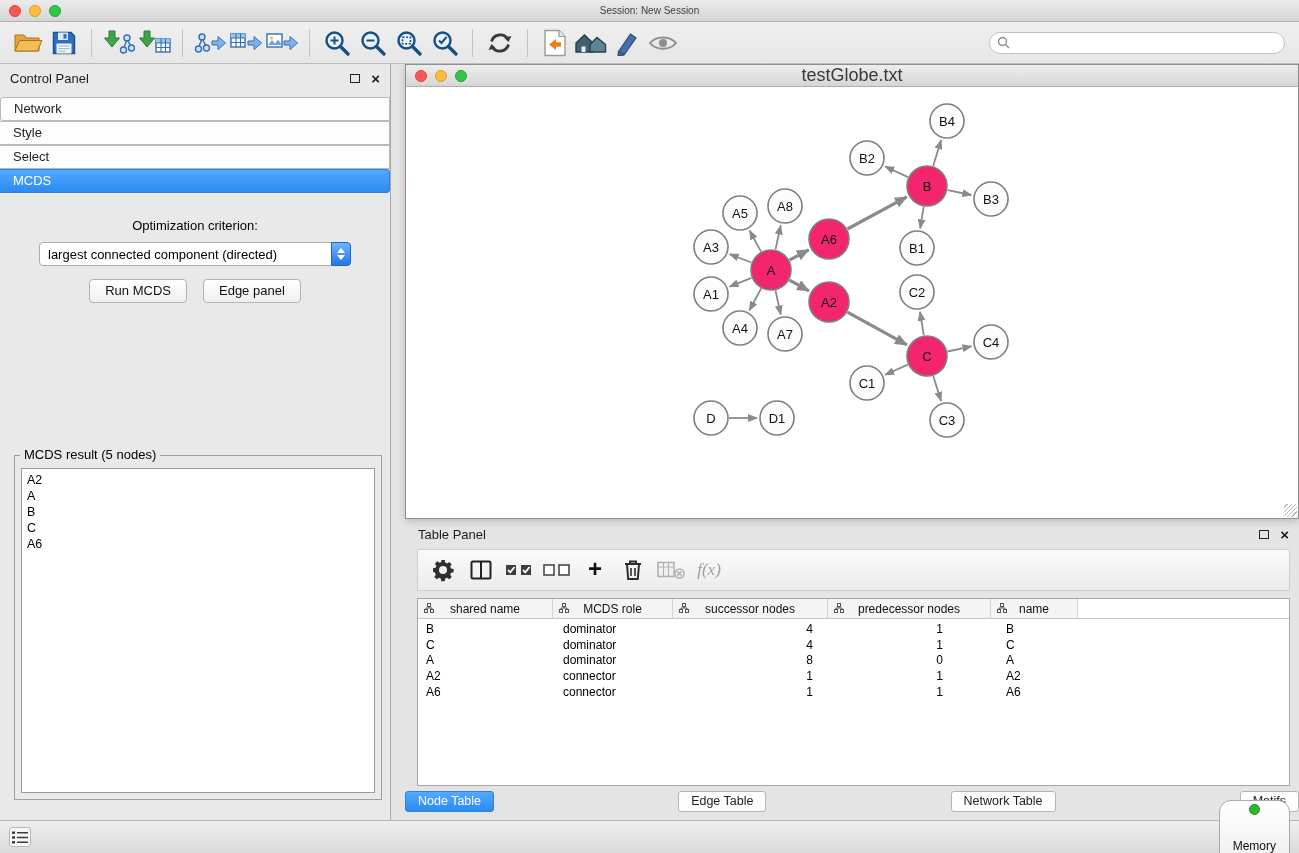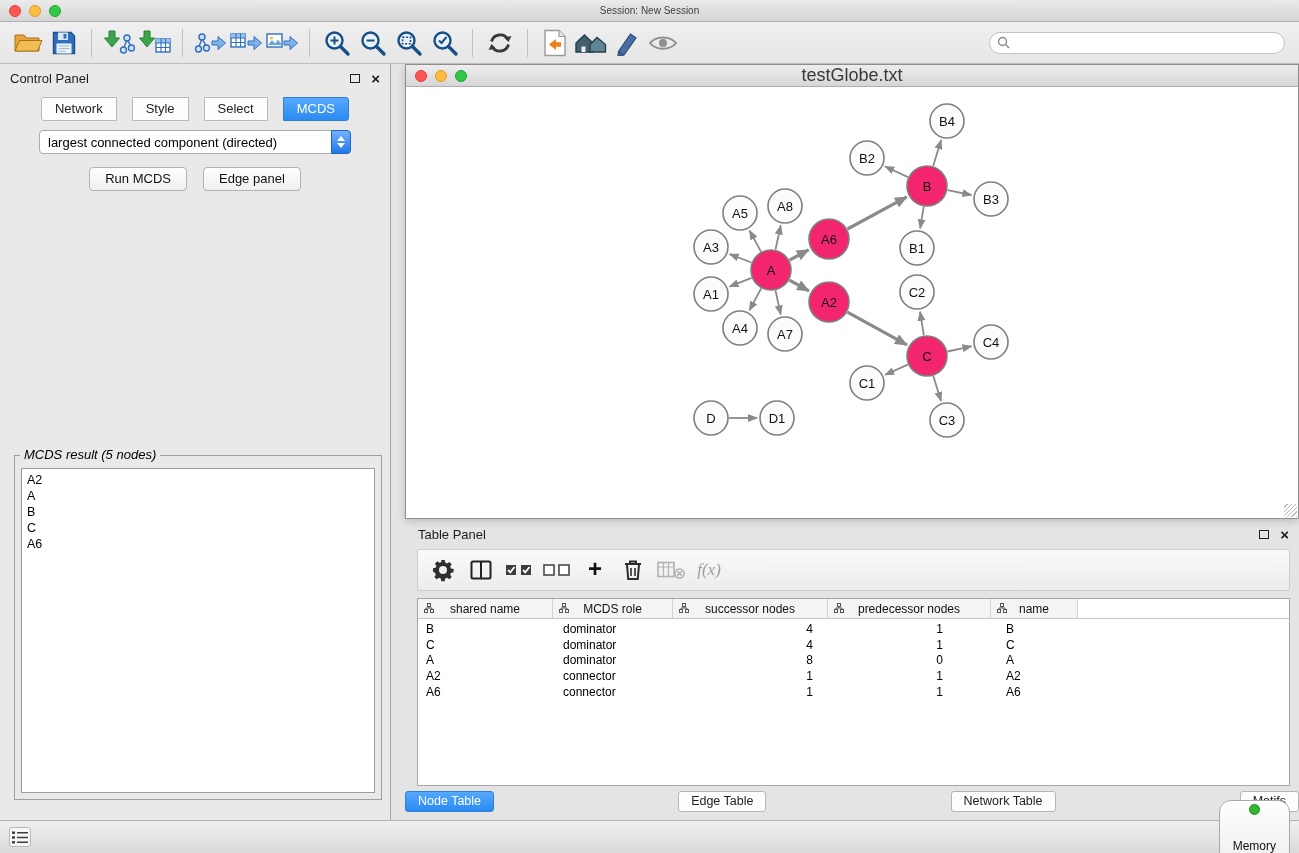--- a/index.html
+++ b/index.html
@@ -36,21 +36,21 @@
 
   
   .control-panel { position:absolute; left:0; top:64px; width:391px; height:756px;
     background:#e9e9e9; border-right:1px solid #a8a8a8; }
   .panel-header { height:28px; display:flex; align-items:center; padding:0 10px;gap:12px; }
   .panel-title { font-size:13px; color:#1d1d1d; }
   .panel-header-icons { margin-left:auto; display:flex; align-items:center; gap:11px; }
   .float-icon { width:10px; height:9px; border:1.6px solid #222; display:inline-block; }
   .close-x { font-size:15px; font-weight:bold; color:#1a1a1a; line-height:1; }
 
-  .cp-tabs { display:flex; justify-content:center; margin-top:5px; gap:16px; }
+  .cp-tabs { display:flex; justify-content:center; margin-top:5px; gap:0;flex-direction:column; }
   .cp-tab { padding:3px 13px 4px; background:#fdfdfd; border:1px solid #b9b9b9;
     font-size:13px; color:#222; margin-left:-1px; }
   .cp-tab:first-child { border-radius:3px 0 0 3px; margin-left:0; }
   .cp-tab:last-child { border-radius:0 3px 3px 0; }
   .cp-tab.selected { background:linear-gradient(#55a8fd,#2a8bf2); border-color:#2f7fd6; color:#fff; }
 
   .opt-label { text-align:center; margin-top:25px; font-size:13px; color:#000; }
   .dropdown { margin:9px auto 0; width:312px; height:24px; background:#fff;
     border:1px solid #ababab; border-radius:4px; position:relative; display:flex; align-items:center; }
   .dropdown-text { padding-left:8px; font-size:13px; color:#000; white-space:nowrap; }
@@ -60,21 +60,21 @@
   .tri-up { width:0; height:0; border-left:4px solid transparent; border-right:4px solid transparent; border-bottom:5px solid #fff; }
   .tri-down { width:0; height:0; border-left:4px solid transparent; border-right:4px solid transparent; border-top:5px solid #fff; }
 
   .cp-buttons { display:flex; justify-content:center; gap:16px; margin-top:13px; }
   .btn { background:linear-gradient(#fefefe,#f0f0f0); border:1px solid #b3b3b3; border-radius:4px;
     padding:3px 15px 4px; font-size:13px; color:#111; }
 
   .result-box { position:absolute; left:14px; right:8px; top:391px; bottom:20px;
     border:1px solid #9f9f9f; }
   .result-legend { position:absolute; top:-9px; left:5px; background:#e9e9e9;
-    padding:0 4px; font-size:13px; color:#000;font-style:italic; }
+    padding:0 4px; font-size:13px; color:#000; }
   .result-list { position:absolute; left:6px; right:6px; top:12px; bottom:6px;
     background:#fff; border:1px solid #9b9b9b; padding:3px 5px; overflow:hidden; }
   .mcds-item { font-size:12.5px; line-height:16px; color:#000; }
 
   
   .network-window { position:absolute; left:405px; top:64px; width:894px; height:455px;
     background:#fff; border:1px solid #8e8e8e; box-shadow:0 2px 8px rgba(0,0,0,0.18); }
   .nw-titlebar { height:22px; background:linear-gradient(#ededed,#d6d6d6);
     border-bottom:1px solid #aeaeae; position:relative; display:flex; align-items:center; }
   .nw-title { position:absolute; left:0; right:0; text-align:center; font-size:18px; color:#3a3a3a; pointer-events:none; }
@@ -275,20 +275,21 @@
     </span>
   </div>
 
   <div class="cp-tabs">
     <div class="cp-tab">Network</div>
     <div class="cp-tab">Style</div>
     <div class="cp-tab">Select</div>
     <div class="cp-tab selected">MCDS</div>
   </div>
 
+  <div class="opt-label">Optimization criterion:</div>
 
   <div class="dropdown">
     <span class="dropdown-text">largest connected component (directed)</span>
     <span class="dropdown-stepper">
       <span class="tri-up"></span>
         <span class="tri-down"></span>
     </span>
   </div>
 
   <div class="cp-buttons">

